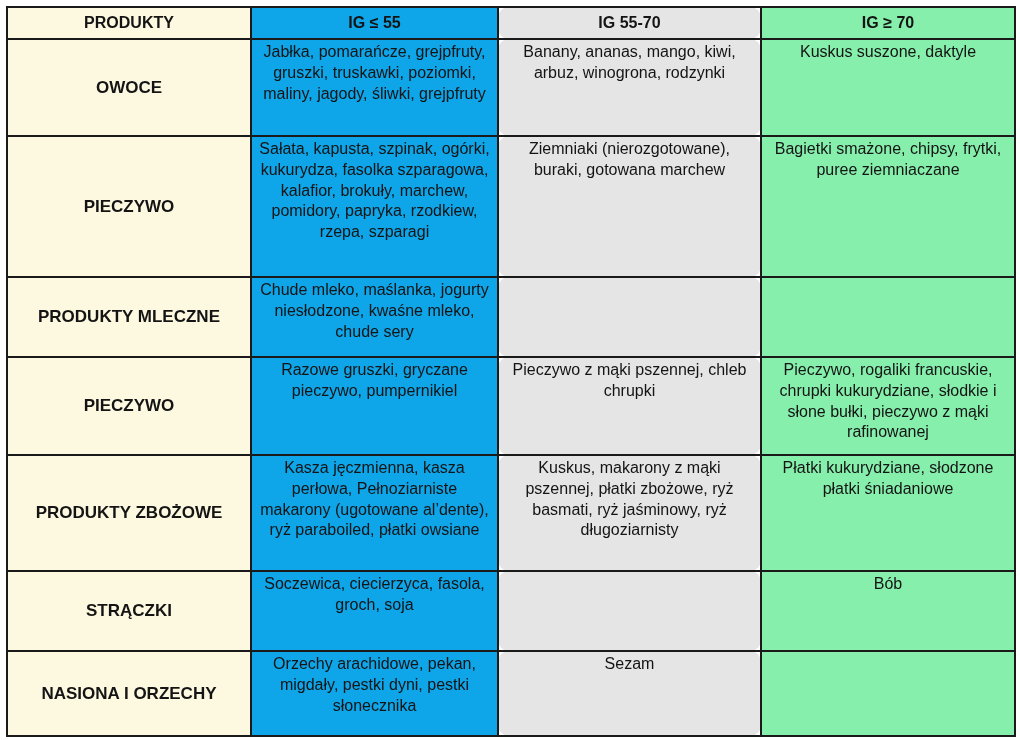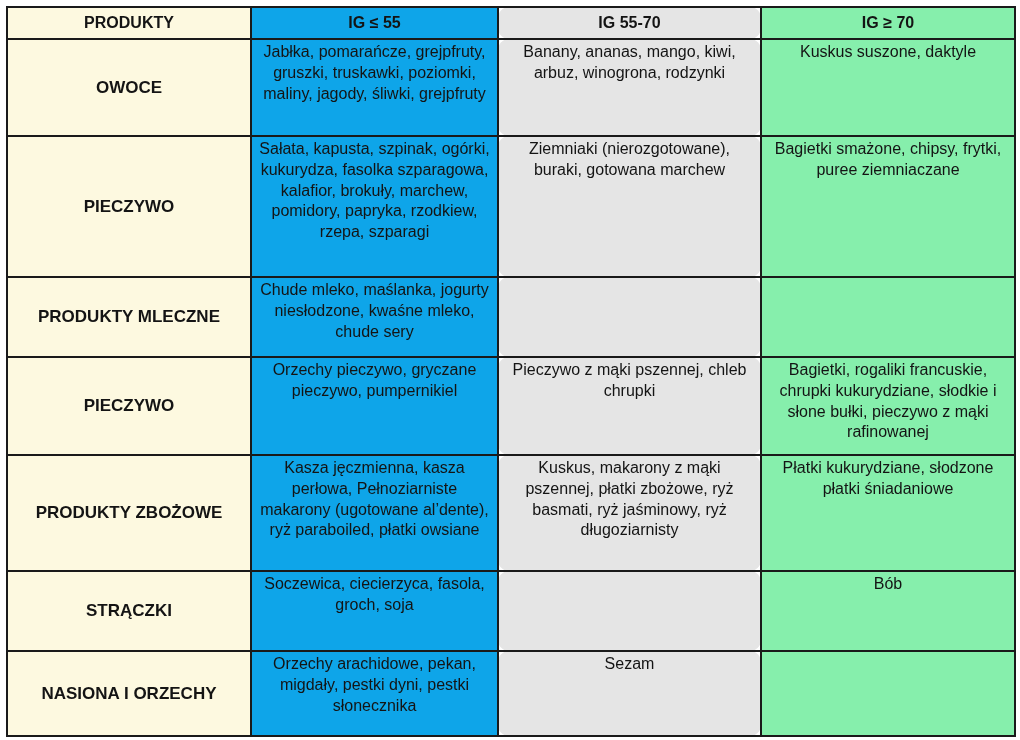--- a/index.html
+++ b/index.html
@@ -80,23 +80,23 @@
         <td class="cell bg-high">Bagietki smażone, chipsy, frytki, puree ziemniaczane</td>
       </tr>
       <tr>
         <td class="cat bg-cat">PRODUKTY MLECZNE</td>
         <td class="cell bg-low">Chude mleko, maślanka, jogurty niesłodzone, kwaśne mleko, chude sery</td>
         <td class="cell bg-mid"></td>
         <td class="cell bg-high"></td>
       </tr>
       <tr>
         <td class="cat bg-cat">PIECZYWO</td>
-        <td class="cell bg-low">Orzechy pieczywo, gryczane pieczywo, pumpernikiel</td>
+        <td class="cell bg-low">Razowe gruszki, gryczane pieczywo, pumpernikiel</td>
         <td class="cell bg-mid">Pieczywo z mąki pszennej, chleb chrupki</td>
-        <td class="cell bg-high">Bagietki, rogaliki francuskie, chrupki kukurydziane, słodkie i słone bułki, pieczywo z mąki rafinowanej</td>
+        <td class="cell bg-high">Pieczywo, rogaliki francuskie, chrupki kukurydziane, słodkie i słone bułki, pieczywo z mąki rafinowanej</td>
       </tr>
       <tr>
         <td class="cat bg-cat">PRODUKTY ZBOŻOWE</td>
         <td class="cell bg-low">Kasza jęczmienna, kasza perłowa, Pełnoziarniste makarony (ugotowane al’dente), ryż paraboiled, płatki owsiane</td>
         <td class="cell bg-mid">Kuskus, makarony z mąki pszennej, płatki zbożowe, ryż basmati, ryż jaśminowy, ryż długoziarnisty</td>
         <td class="cell bg-high">Płatki kukurydziane, słodzone płatki śniadaniowe</td>
       </tr>
       <tr>
         <td class="cat bg-cat">STRĄCZKI</td>
         <td class="cell bg-low">Soczewica, ciecierzyca, fasola, groch, soja</td>

